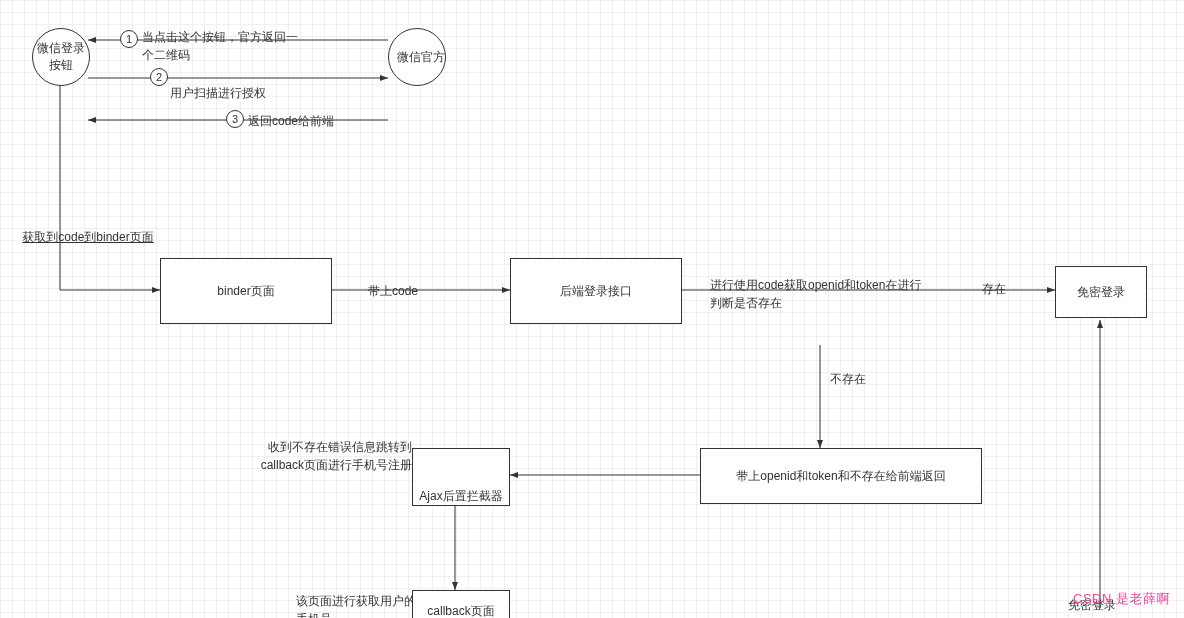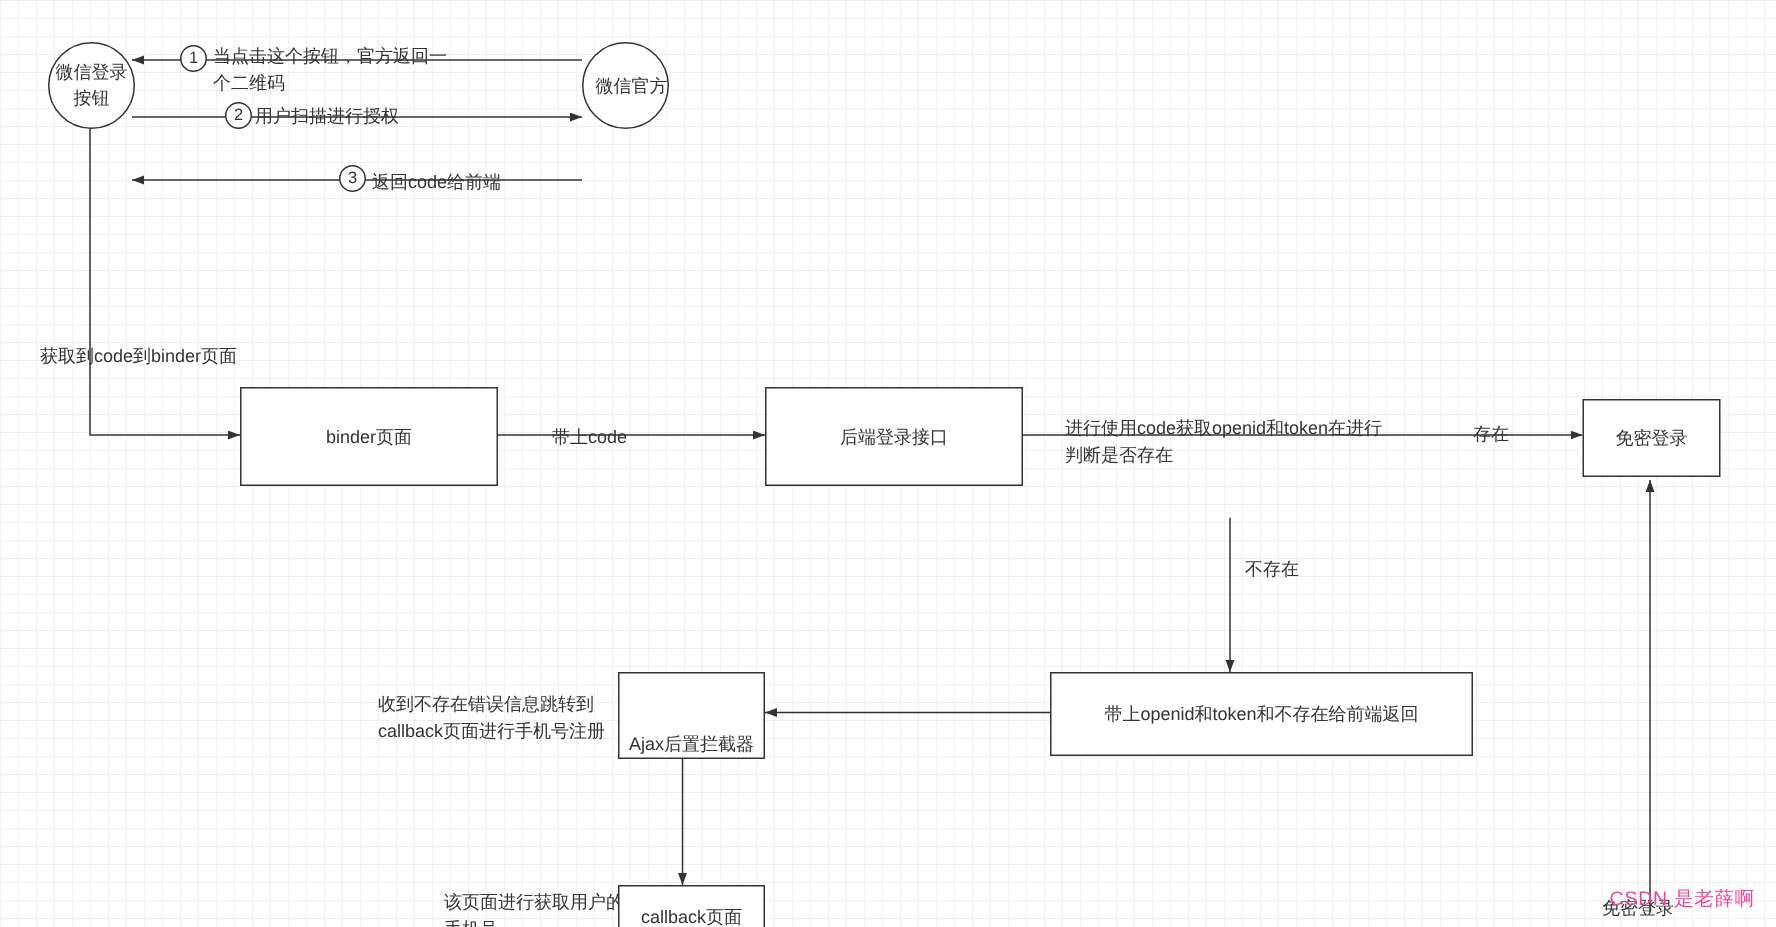--- a/index.html
+++ b/index.html
@@ -88,24 +88,24 @@
     <span>1</span>
   </div>
   <div class="numcircle" style="left:150px;top:68px;">
     <span>2</span>
   </div>
   <div class="numcircle" style="left:226px;top:110px;">
     <span>3</span>
   </div>
 
   <div class="label" style="left:142px;top:28px;width:160px;">当点击这个按钮，官方返回一个二维码</div>
-  <div class="label" style="left:170px;top:68px;width:140px;">用户扫描进行授权</div>
+  <div class="label" style="left:170px;top:84px;width:140px;">用户扫描进行授权</div>
   <div class="label" style="left:248px;top:112px;width:120px;">返回code给前端</div>
 
-  <div class="label" style="left:18px;top:228px;width:140px;text-align:right;">获取到code到binder页面</div>
+  <div class="label" style="left:18px;top:228px;width:140px;text-align:center;text-decoration:underline;">获取到code到binder页面</div>
 
   <div class="node" style="left:160px;top:258px;width:170px;height:64px;">
     <span>binder页面</span>
   </div>
 
   <div class="label" style="left:368px;top:282px;width:80px;">带上code</div>
 
   <div class="node" style="left:510px;top:258px;width:170px;height:64px;">
     <span>后端登录接口</span>
   </div>
@@ -117,21 +117,21 @@
   <div class="node" style="left:1055px;top:266px;width:90px;height:50px;">
     <span>免密登录</span>
   </div>
 
   <div class="label" style="left:830px;top:370px;width:60px;text-align:left;">不存在</div>
 
   <div class="node" style="left:700px;top:448px;width:240px;height:54px;padding:0 20px;">
     <span>带上openid和token和不存在给前端返回</span>
   </div>
 
-  <div class="label" style="left:252px;top:460px;width:160px;text-align:left;">收到不存在错误信息跳转到callback页面进行手机号注册</div>
+  <div class="label" style="left:252px;top:438px;width:160px;text-align:right;">收到不存在错误信息跳转到callback页面进行手机号注册</div>
 
   <div class="node" style="left:412px;top:448px;width:96px;height:56px;align-items:flex-end;">
     <span>Ajax后置拦截器</span>
   </div>
 
   <div class="label" style="left:296px;top:592px;width:130px;">该页面进行获取用户的手机号</div>
 
   <div class="node" style="left:412px;top:590px;width:96px;height:40px;">
     <span>callback页面</span>
   </div>

